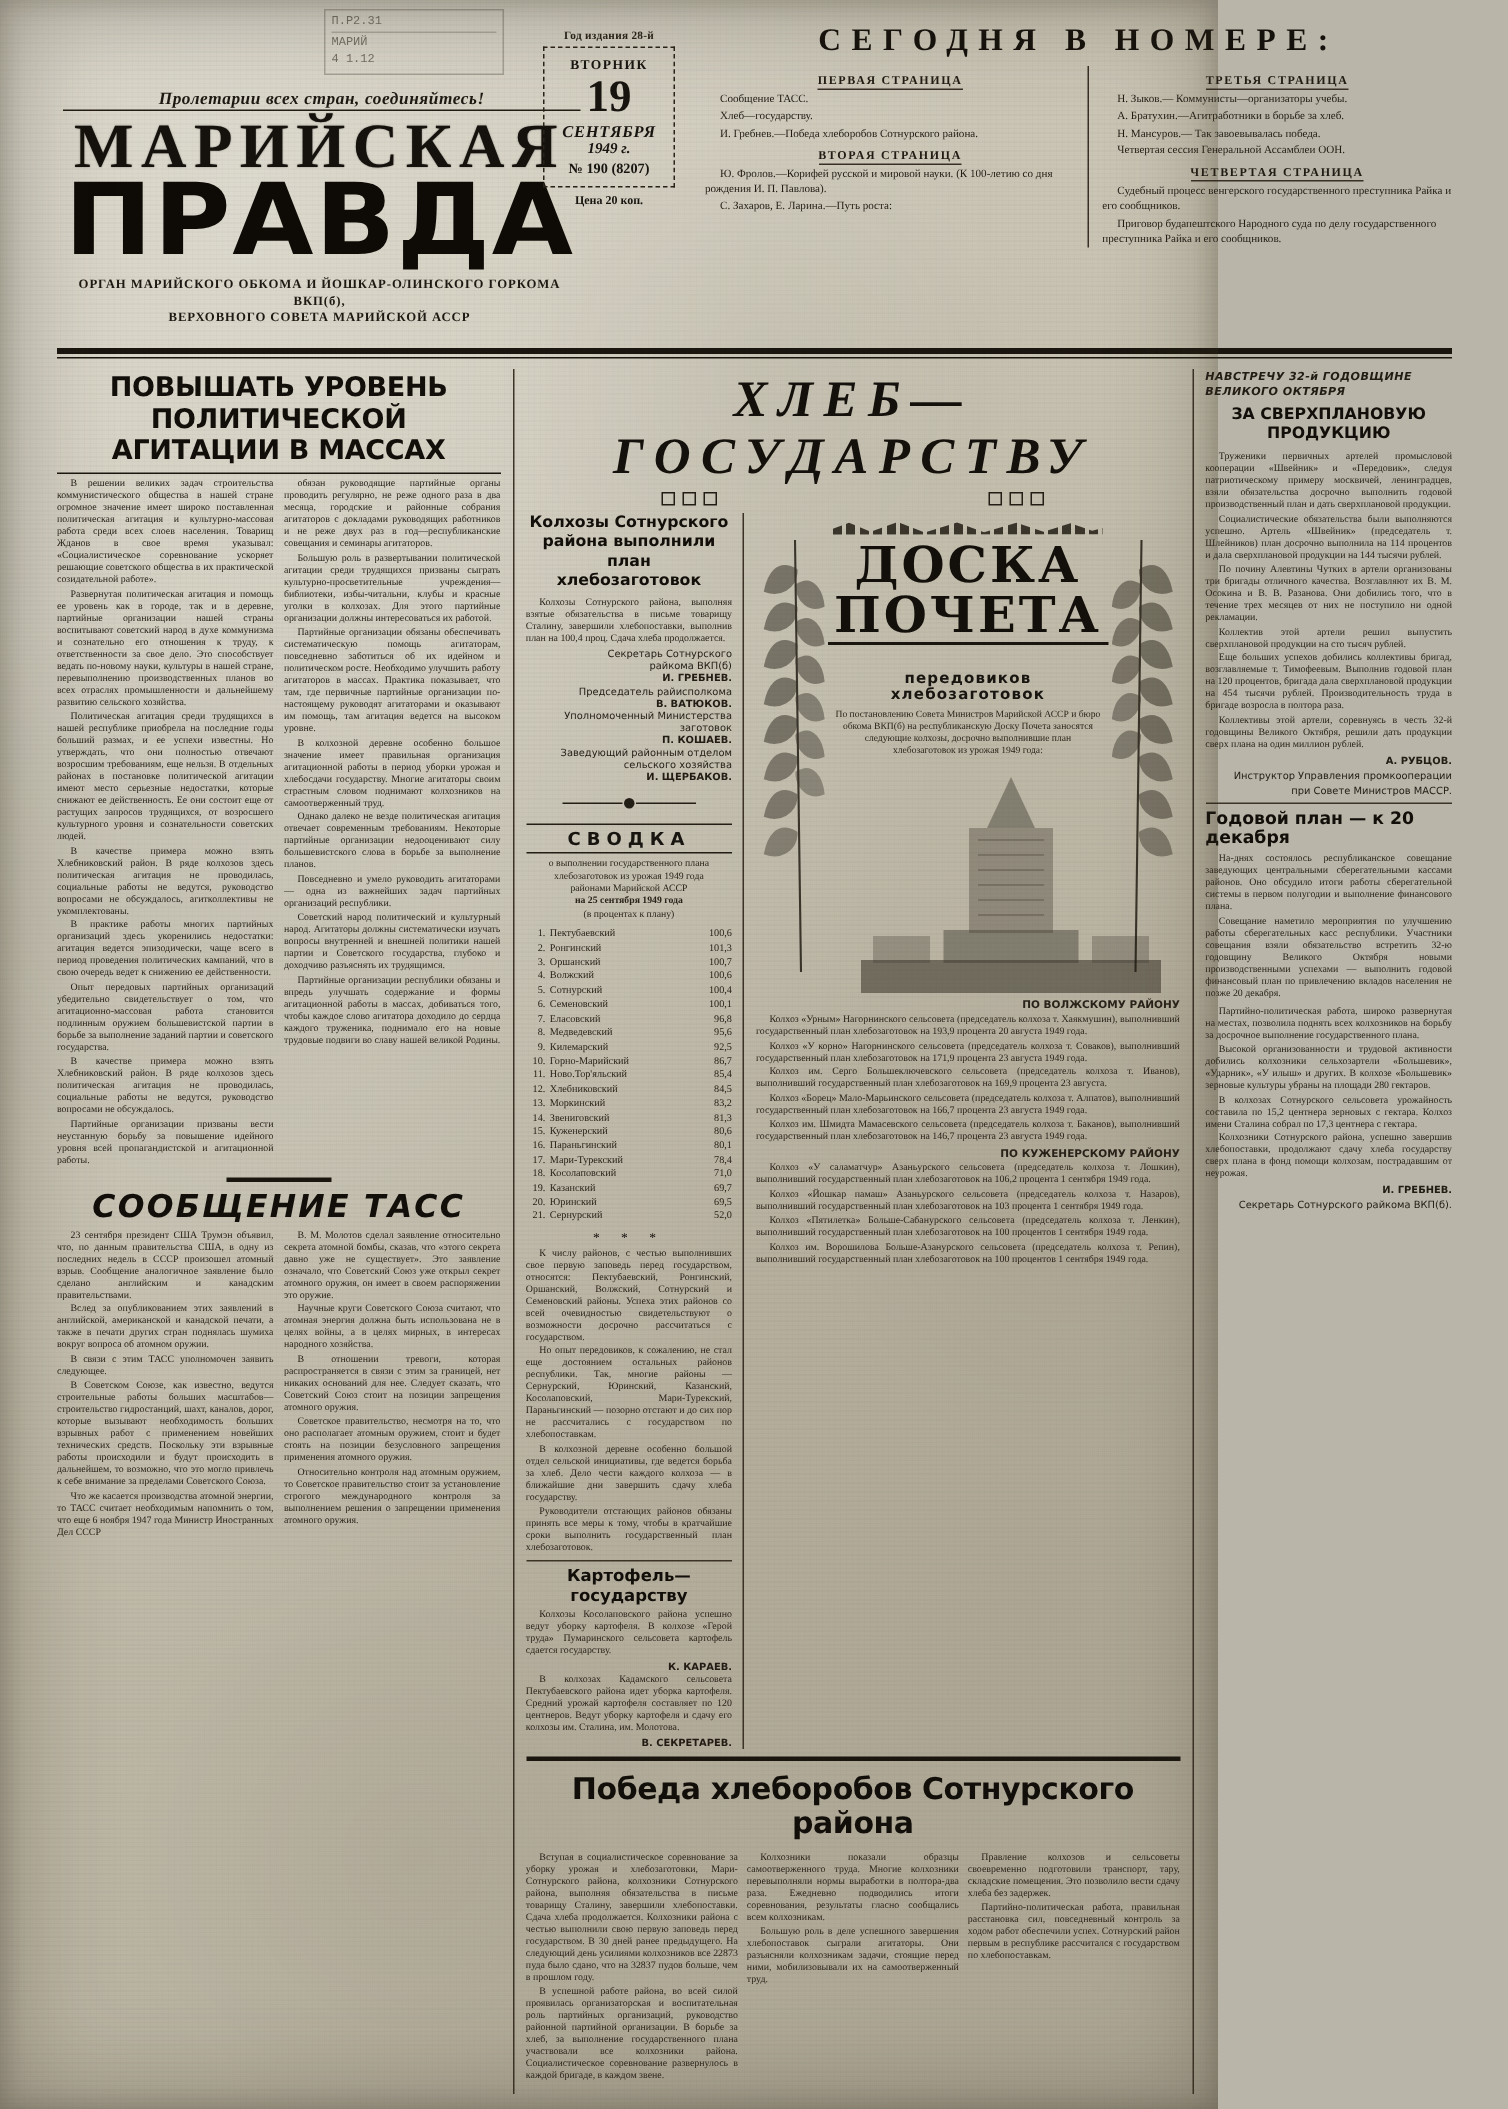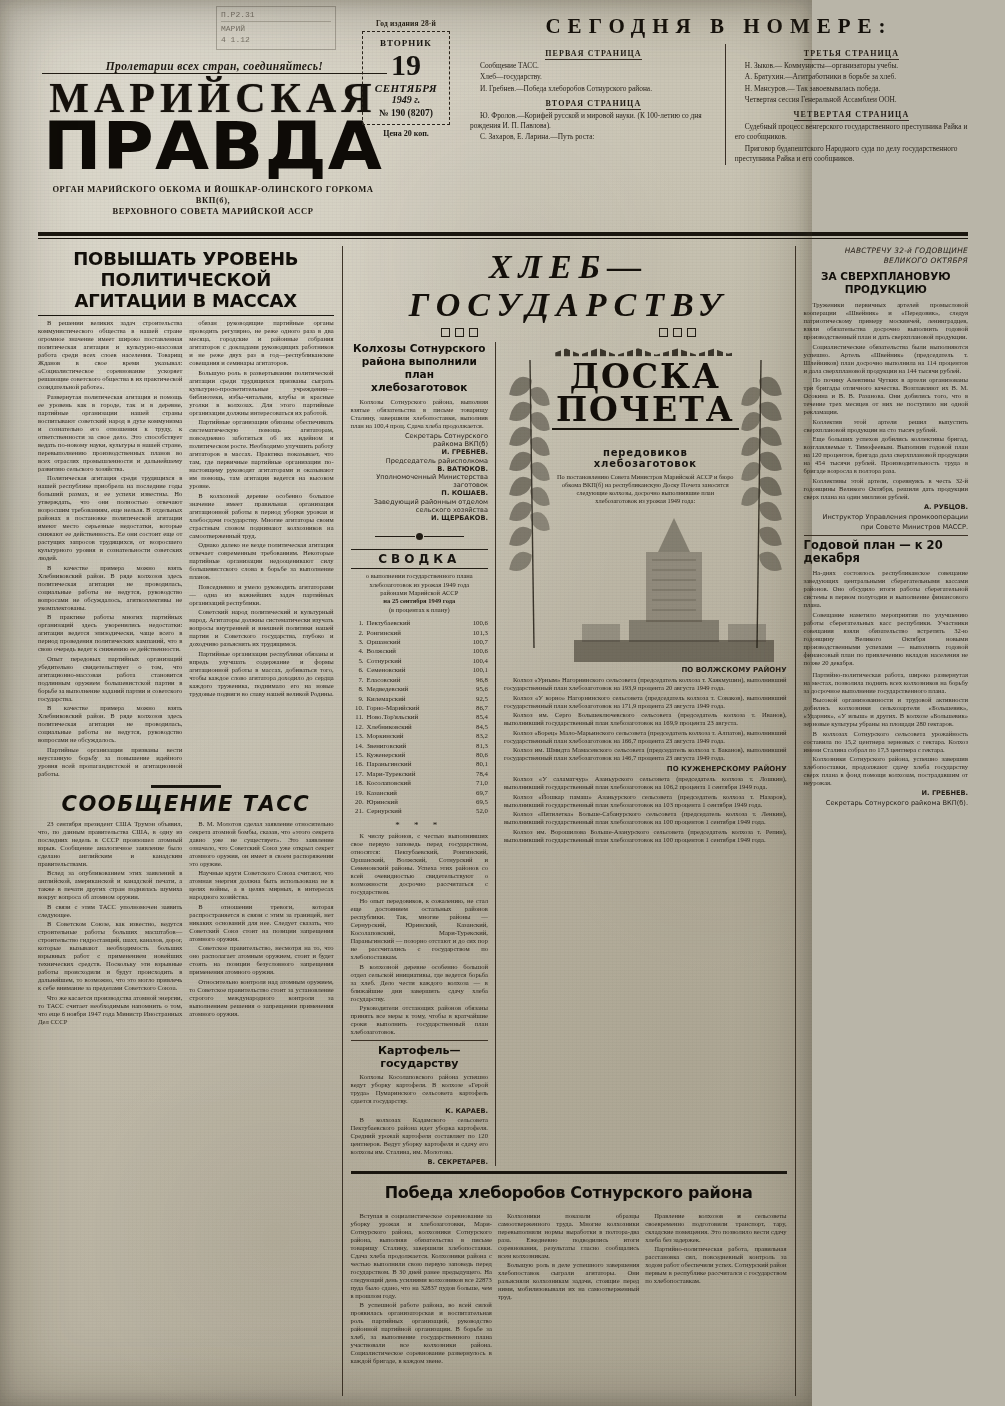--- a/index.html
+++ b/index.html
@@ -139,24 +139,24 @@
     font-size:12px;letter-spacing:4px;margin:5px 0 3px;
     border-top:1px solid #241f17;border-bottom:1px solid #241f17;padding:2px 0;}
   .svodka-cap{font-size:6.5px;line-height:8.4px;text-align:center;margin-bottom:4px;
     color:#2b251c;}
   table.svd{width:100%;border-collapse:collapse;font-size:6.8px;line-height:9.4px;}
   table.svd td{padding:0;color:#2b251c;}
   table.svd td.n{width:13px;text-align:right;padding-right:3px;}
   table.svd td.v{text-align:right;width:34px;font-variant-numeric:tabular-nums;}
   .stars{text-align:center;letter-spacing:6px;font-size:9px;margin:4px 0 2px;}
   .hd-c{font-size:10.5px;line-height:13px;}
-  .hd-pobeda{font-size:16px;line-height:23px;letter-spacing:-.3px;padding:3px 0 4px;}
+  .hd-pobeda{font-size:20px;line-height:23px;letter-spacing:-.3px;padding:3px 0 4px;}
   .hd-tass{font-family:"Liberation Serif", serif;font-style:italic;font-weight:bold;
     font-size:21px;letter-spacing:1.5px;}
-  .kicker{text-align:right;font-family:"DejaVu Sans", sans-serif;font-weight:normal;
+  .kicker{text-align:left;font-family:"DejaVu Sans", sans-serif;font-weight:bold;
     font-style:italic;font-size:7.4px;line-height:10px;letter-spacing:.3px;
     margin-bottom:4px;color:#241e17;}
   .rule-thick{border-top:3px solid #1c1811;margin:5px 0 4px;}
   .rule-thin{border-top:1px solid #3d3428;margin:4px 0 3px;}
   .rule-short{width:70px;height:2.5px;background:#1c1811;margin:6px auto 4px;}
   .center-b{text-align:right;font-weight:bold;font-size:7px;
     font-family:"DejaVu Sans", sans-serif;margin:3px 0 2px;}
 </style>
 </head>
 <body>

